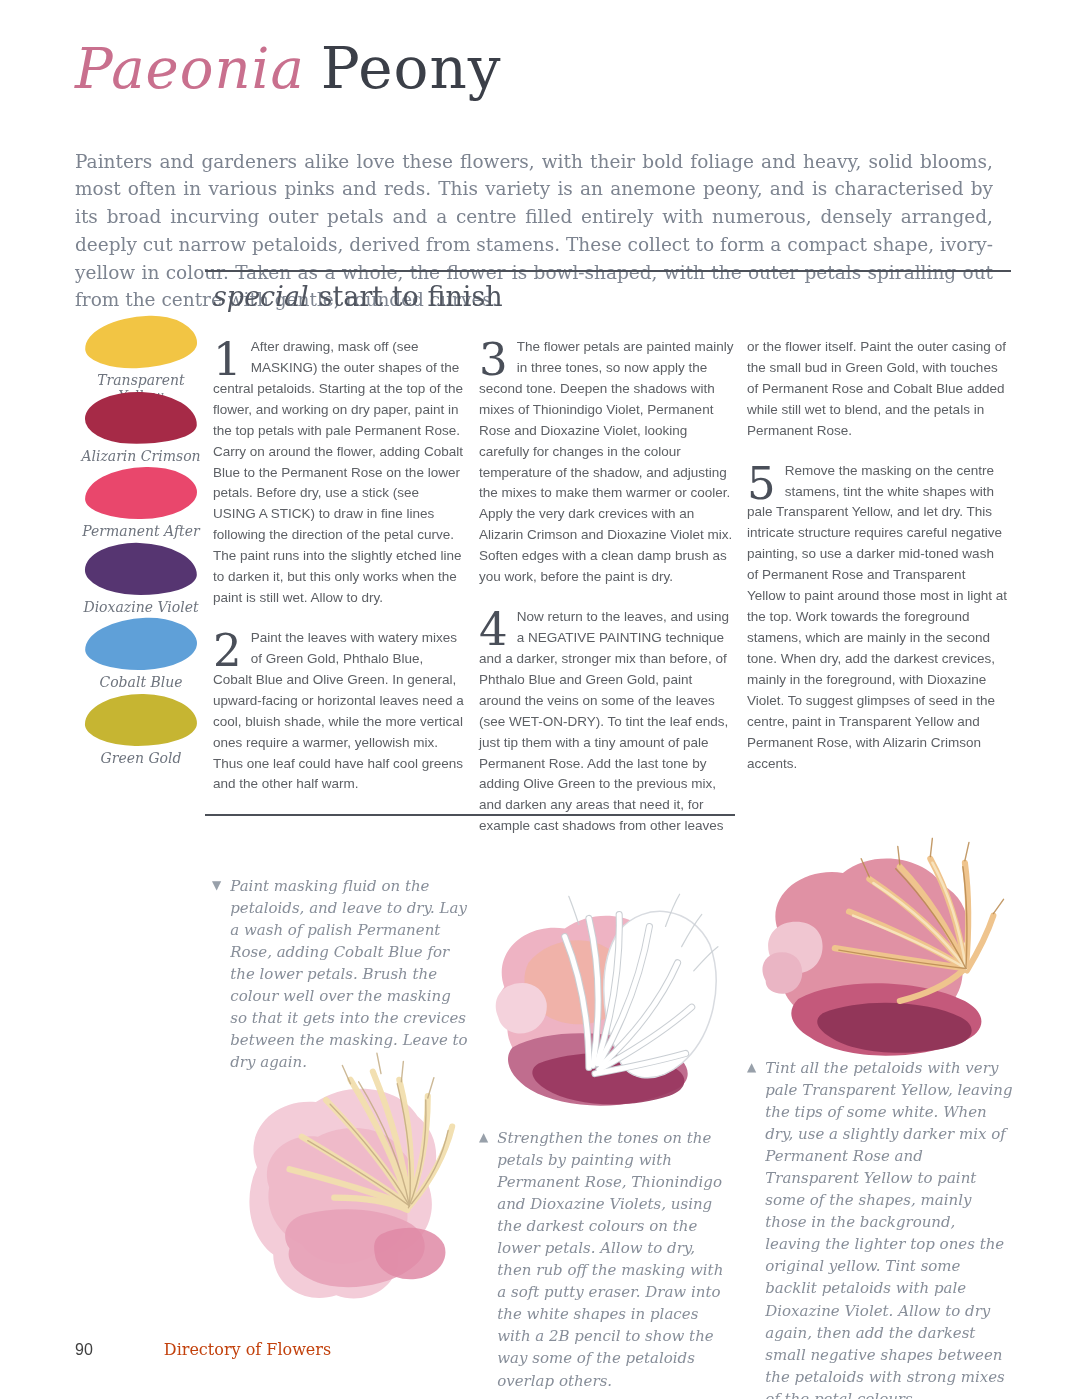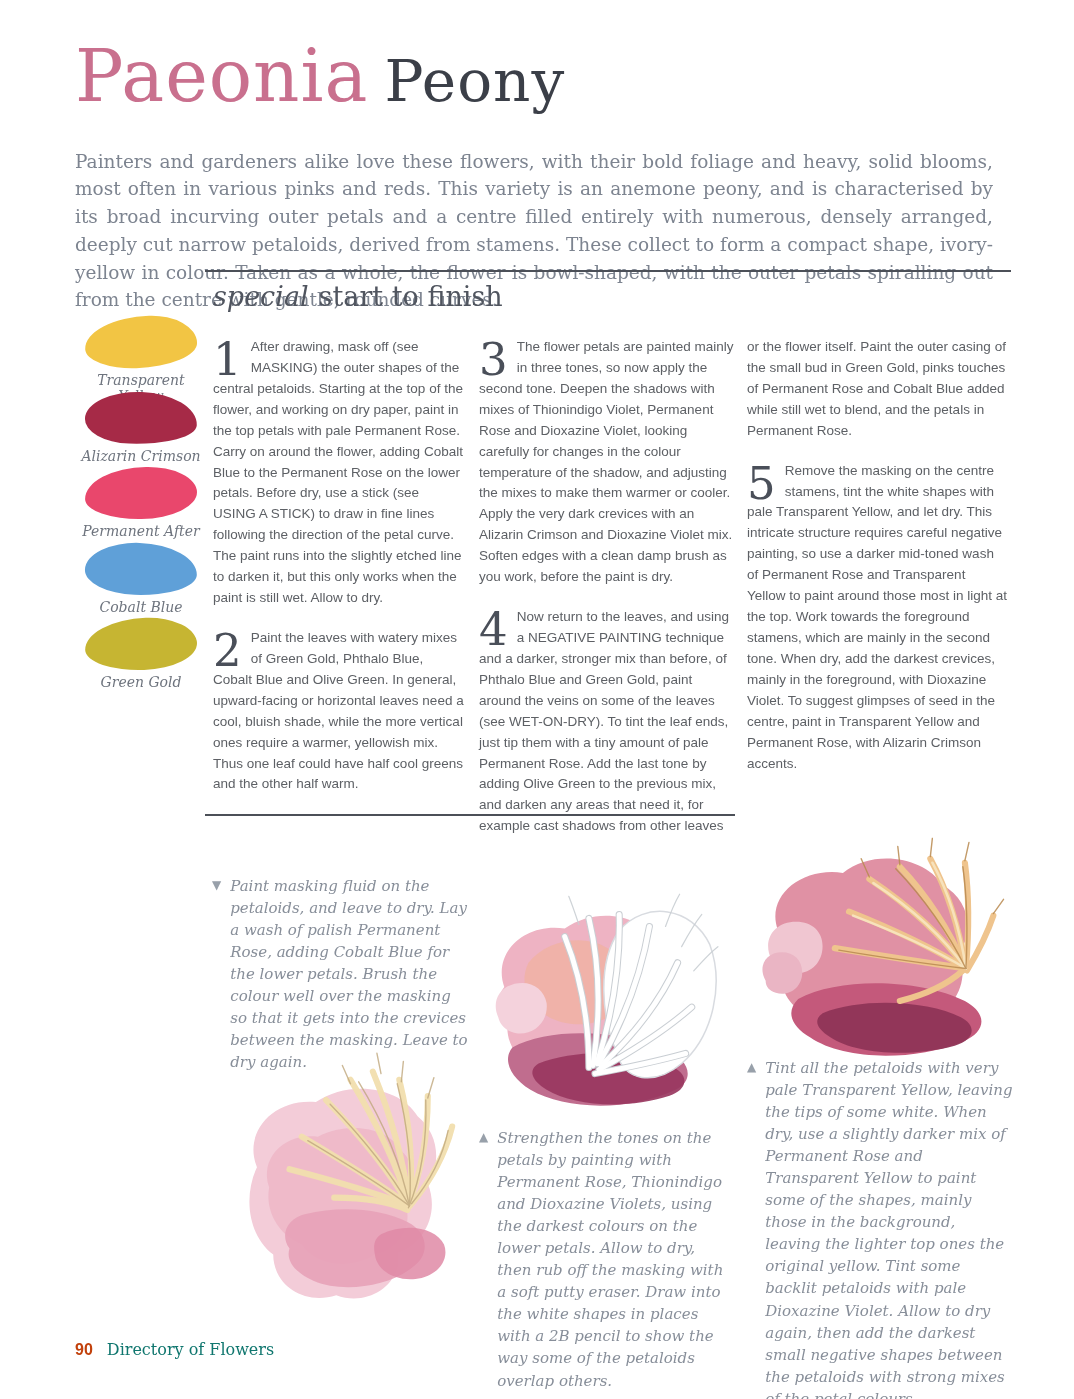--- a/index.html
+++ b/index.html
@@ -3,21 +3,21 @@
 <meta charset="utf-8">
 <style>
   html,body { margin:0; padding:0; background:#ffffff; }
   .page {
     position:relative; width:1074px; height:1399px; background:#ffffff;
     font-family:"DejaVu Serif", serif; overflow:hidden;
   }
 
   
   .title { position:absolute; left:75px; top:34px; white-space:nowrap; }
-  .title .lat  { font-size:72px; color:#c9708e; letter-spacing:1px; }
+  .title .lat  { font-style:italic; font-size:56px; color:#c9708e; letter-spacing:1px; }
   .title .common { font-size:58px; color:#3b3f48; margin-left:16px; letter-spacing:1px; }
 
   
   .intro {
     position:absolute; left:75px; top:129px; width:918px;
     font-size:18.5px; line-height:1.5; color:#7d8490; text-align:justify;
   }
 
   
   .swatches { position:absolute; left:74px; top:316px; width:134px; }
@@ -70,22 +70,22 @@
 
   
   .flower { position:absolute; }
   #flowerA { left:228px; top:1035px; width:245px; height:305px; }
   #flowerB { left:468px; top:866px;  width:262px; height:252px; }
   #flowerC { left:737px; top:818px;  width:285px; height:244px; }
   .flower svg { width:100%; height:100%; display:block; }
 
   
   .footer { position:absolute; left:75px; top:1340px; font-size:16px; white-space:nowrap; }
-  .footer .num  { font-family:"Liberation Sans", sans-serif; font-weight:bold; color:#c2410c; margin-right:14px; }
-  .footer .book { color:#0f766e; }
+  .footer .num  { font-family:"Liberation Sans", sans-serif; font-weight:normal; color:#404040; margin-right:28px; }
+  .footer .book { color:#c2410c;margin-left:43px; }
 </style>
 </head>
 <body>
 
 <div class="page">
 
   <div class="title">
     <span class="lat">Paeonia</span><span class="common">Peony</span>
   </div>
 
@@ -98,20 +98,24 @@
     </div>
     <div class="swatch">
       <div class="blob" style="background: rgb(166, 42, 71);"></div>
       <div class="swatch-label">Alizarin Crimson</div>
     </div>
     <div class="swatch">
       <div class="blob" style="background: rgb(233, 71, 108);"></div>
       <div class="swatch-label">Permanent After</div>
     </div>
     <div class="swatch">
+      <div class="blob" style="background: rgb(86, 53, 113);"></div>
+      <div class="swatch-label">Dioxazine Violet</div>
+    </div>
+    <div class="swatch">
       <div class="blob" style="background: rgb(95, 160, 216);"></div>
       <div class="swatch-label">Cobalt Blue</div>
     </div>
     <div class="swatch">
       <div class="blob" style="background: rgb(198, 181, 50);"></div>
       <div class="swatch-label">Green Gold</div>
     </div>
   </div>
 
   <div class="rule" id="rule-seq"></div>
@@ -131,21 +135,21 @@
   <div class="step-col" id="col2">
     <div class="step">
       <span class="step-num">3</span><span>The flower petals are painted mainly in three tones, so now apply the second tone. Deepen the shadows with mixes of Thionindigo Violet, Permanent Rose and Dioxazine Violet, looking carefully for changes in the colour temperature of the shadow, and adjusting the mixes to make them warmer or cooler. Apply the very dark crevices with an Alizarin Crimson and Dioxazine Violet mix. Soften edges with a clean damp brush as you work, before the paint is dry.</span>
     </div>
     <div class="step">
       <span class="step-num">4</span><span>Now return to the leaves, and using a NEGATIVE PAINTING technique and a darker, stronger mix than before, of Phthalo Blue and Green Gold, paint around the veins on some of the leaves (see WET-ON-DRY). To tint the leaf ends, just tip them with a tiny amount of pale Permanent Rose. Add the last tone by adding Olive Green to the previous mix, and darken any areas that need it, for example cast shadows from other leaves</span>
     </div>
   </div>
 
   <div class="step-col" id="col3">
-    <div class="cont">or the flower itself. Paint the outer casing of the small bud in Green Gold, pinks touches of Permanent Rose and Cobalt Blue added while still wet to blend, and the petals in Permanent Rose.</div>
+    <div class="cont">or the flower itself. Paint the outer casing of the small bud in Green Gold, with touches of Permanent Rose and Cobalt Blue added while still wet to blend, and the petals in Permanent Rose.</div>
     <div class="step">
       <span class="step-num">5</span><span>Remove the masking on the centre stamens, tint the white shapes with pale Transparent Yellow, and let dry. This intricate structure requires careful negative painting, so use a darker mid-toned wash of Permanent Rose and Transparent Yellow to paint around those most in light at the top. Work towards the foreground stamens, which are mainly in the second tone. When dry, add the darkest crevices, mainly in the foreground, with Dioxazine Violet. To suggest glimpses of seed in the centre, paint in Transparent Yellow and Permanent Rose, with Alizarin Crimson accents.</span>
     </div>
   </div>
 
   <div class="rule" id="rule-detail"></div>
 
   <div class="caption" id="cap1">
     <span class="marker">▼</span>
     <span>Paint masking fluid on the petaloids, and leave to dry. Lay a wash of palish Permanent Rose, adding Cobalt Blue for the lower petals. Brush the colour well over the masking so that it gets into the crevices between the masking. Leave to dry again.</span>

